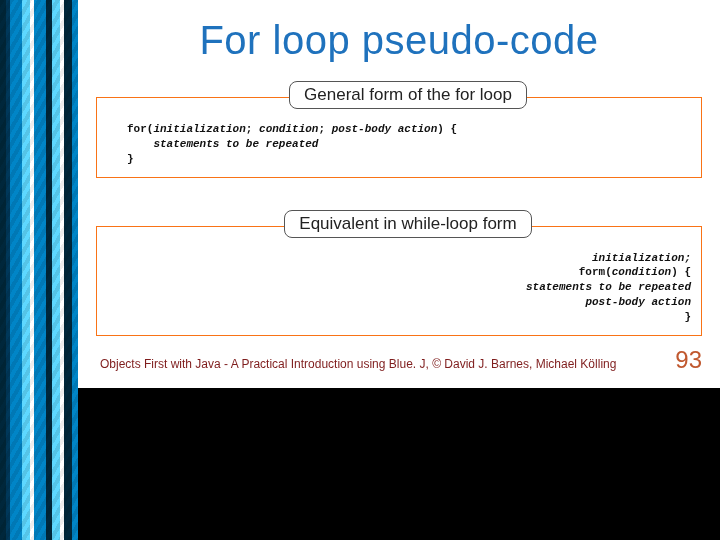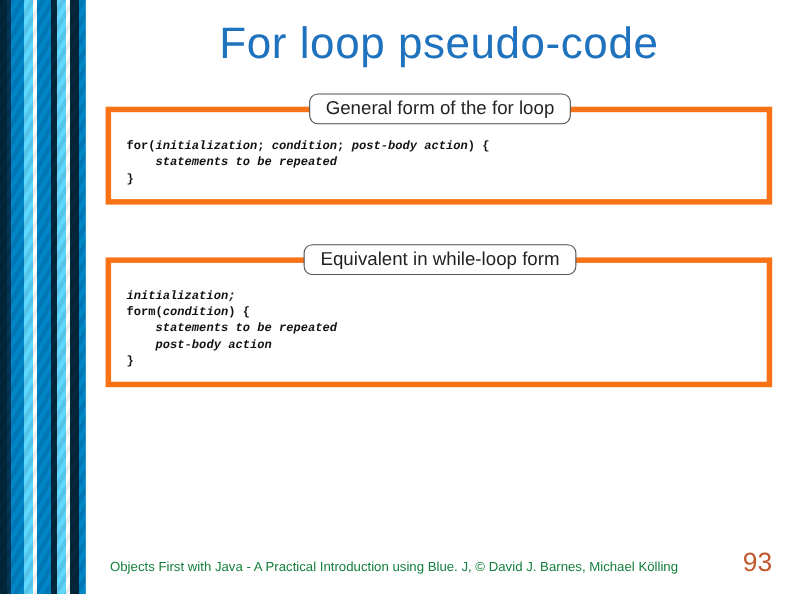--- a/index.html
+++ b/index.html
@@ -7,21 +7,21 @@
     padding: 0;
     width: 720px;
     height: 540px;
     overflow: hidden;
     font-family: "Trebuchet MS", "Lucida Sans", sans-serif;
     background: #000;
   }
   .slide {
     position: relative;
     width: 720px;
-    height: 540px;
+    height: 388px;
     background: #fff;
   }
   
   .left-strip {
     position: absolute;
     left: 0; top: 0;
     width: 78px; height: 540px;
     background:
       linear-gradient(90deg,
         #0a2a3a 0 6px,
@@ -52,22 +52,22 @@
   }
   .title {
     text-align: center;
     font-size: 40px;
     color: #1f72bd;
     margin: 18px 0 34px 0;
     font-weight: 400;
     letter-spacing: 0.5px;
   }
   .panel {
-    border: 5px solid #f97316;
-    padding: 0 10px 6px 12px;
+    border: 1px solid #f97316;
+    padding: 0 10px 6px 28px;
     margin: 0 0 48px 0;
     position: relative;
   }
   .panel-label {
     position: relative;
     top: -3px;
     display: block;
     margin: -14px auto 10px auto;
     width: max-content;
     padding: 3px 14px;
@@ -90,21 +90,21 @@
   .footer {
     position: absolute;
     left: 22px; right: 18px; bottom: 14px;
     display: flex;
     justify-content: space-between;
     align-items: baseline;
     font-family: Arial, sans-serif;
   }
   .footer .text {
     font-size: 12px;
-    color: #15803d;
+    color: #7f1d1d;
   }
   .footer .num {
     font-size: 24px;
     color: #c0582f;
   }
 </style>
 </head>
 <body>
 
 <div class="slide">
@@ -114,21 +114,21 @@
 
     <h1 class="title">For loop pseudo-code</h1>
 
     <div class="panel">
       <div class="panel-label">General form of the for loop</div>
       <pre class="code"><span class="kw">for(</span><span class="it">initialization</span><span class="kw">;</span> <span class="it">condition</span><span class="kw">;</span> <span class="it">post-body action</span><span class="kw">) {</span>
     <span class="it">statements to be repeated</span>
 <span class="kw">}</span></pre>
     </div>
 
-    <div class="panel" style="margin-bottom:0;">
+    <div class="panel" style="margin-bottom:0;text-align:right;">
       <div class="panel-label">Equivalent in while-loop form</div>
       <pre class="code"><span class="it">initialization;</span>
 <span class="kw">form(</span><span class="it">condition</span><span class="kw">) {</span>
     <span class="it">statements to be repeated</span>
     <span class="it">post-body action</span>
 <span class="kw">}</span></pre>
     </div>
 
     <div class="footer">
       <span class="text">Objects First with Java - A Practical Introduction using Blue. J, © David J. Barnes, Michael Kölling</span>

